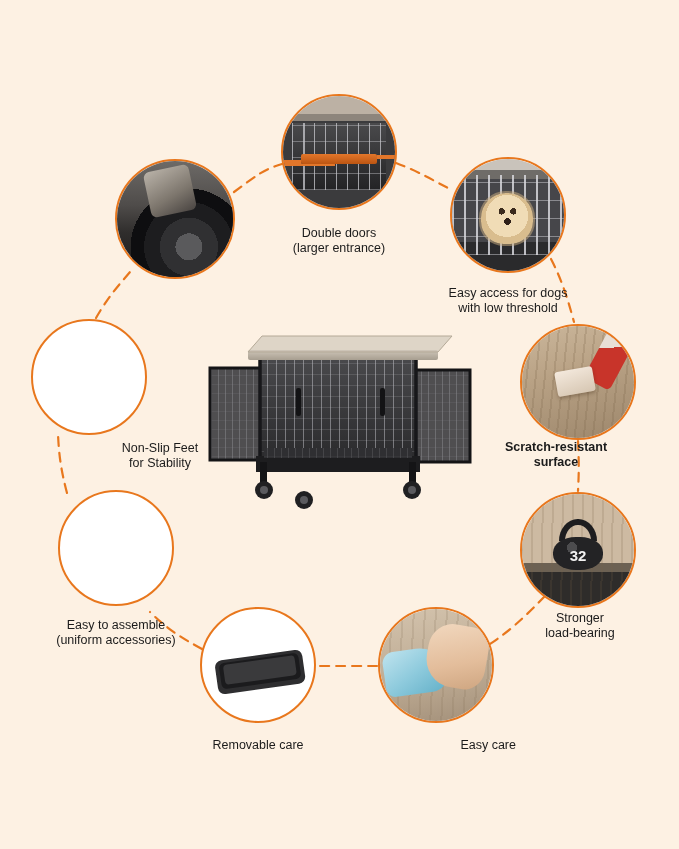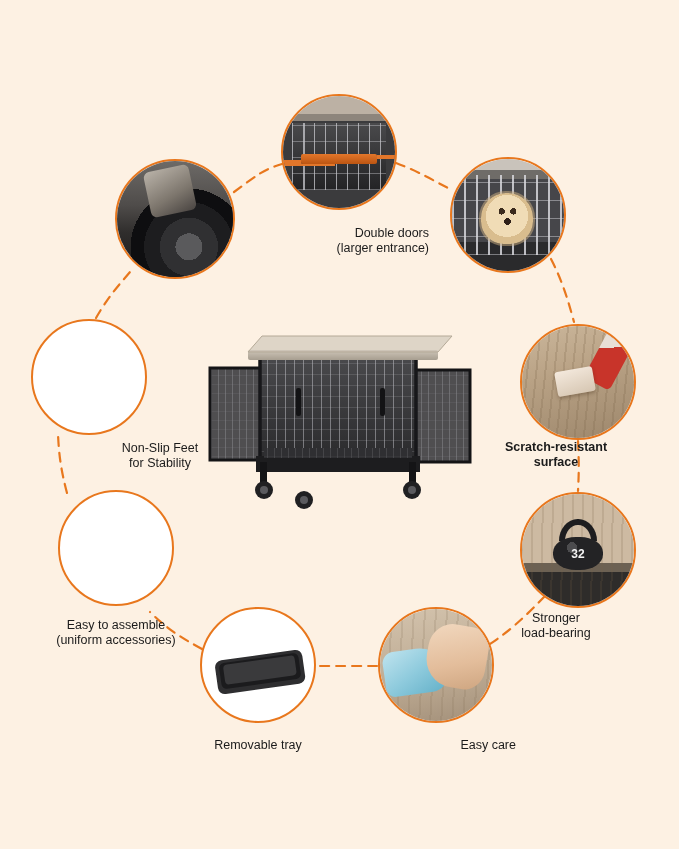--- a/index.html
+++ b/index.html
@@ -228,57 +228,59 @@
     </g>
   </svg>
 
   <div class="node bordered" style="left:115px; top:159px; width:120px; height:120px;">
     <div class="ph ph-wheel"></div>
   </div>
 
   <div class="node bordered" style="left:281px; top:94px; width:116px; height:116px;">
     <div class="ph ph-doors"></div>
   </div>
-  <div class="caption" style="left:249px; top:226px; width:180px;text-align:right;">Double doors
+  <div class="caption" style="left:249px; top:226px; width:180px;">Double doors
 (larger entrance)</div>
 
   <div class="node bordered" style="left:450px; top:157px; width:116px; height:116px;">
     <div class="ph ph-dog"></div>
   </div>
+  <div class="caption" style="left:408px; top:286px; width:200px;">Easy access for dogs
+with low threshold</div>
 
   <div class="node bordered" style="left:520px; top:324px; width:116px; height:116px;">
     <div class="ph ph-scratch"></div>
   </div>
   <div class="caption" style="left:468px; top:440px; width:176px;font-weight:bold;">Scratch-resistant
 surface</div>
 
   <div class="node bordered" style="left:520px; top:492px; width:116px; height:116px;">
     <div class="ph ph-weight"></div>
-    <div style="position:absolute; left:0; top:47%; width:100%; text-align:center; color:#f2f2f2; font-size:12px; font-weight:bold;">32</div>
-  </div>
-  <div class="caption" style="left:476px; top:611px; width:160px;text-align:center;">Stronger
+    <div style="position:absolute; left:0; top:47%; width:100%; text-align:center; color:#f2f2f2; font-size:15px; font-weight:bold;">32</div>
+  </div>
+  <div class="caption" style="left:500px; top:611px; width:160px;text-align:center;">Stronger
 load-bearing</div>
 
   <div class="node bordered" style="left:378px; top:607px; width:116px; height:116px;">
     <div class="ph ph-care"></div>
   </div>
   <div class="caption" style="left:356px; top:738px; width:160px;text-align:right;">Easy care</div>
 
   <div class="node bordered" style="left:200px; top:607px; width:116px; height:116px;">
     <div class="ph ph-tray">
       <svg viewBox="0 0 116 116" width="116" height="116">
         <g transform="translate(58,62) rotate(-8)">
           <rect x="-44" y="-16" width="88" height="34" rx="7" ry="7" fill="#2e2e30"></rect>
           <rect x="-40" y="-13" width="80" height="26" rx="5" ry="5" fill="#1b1b1d"></rect>
           <rect x="-36" y="-11" width="72" height="20" rx="4" ry="4" fill="#3a3a3c"></rect>
         </g>
       </svg>
     </div>
   </div>
-  <div class="caption" style="left:178px; top:738px; width:160px;">Removable tray</div>
+  <div class="caption" style="left:178px; top:738px; width:160px;">Removable care</div>
 
   <div class="node bordered" style="left:58px; top:490px; width:116px; height:116px;"></div>
   <div class="caption" style="left:26px; top:618px; width:180px;">Easy to assemble
 (uniform accessories)</div>
 
   <div class="node bordered" style="left:31px; top:319px; width:116px; height:116px;"></div>
   <div class="caption" style="left:70px; top:441px; width:180px;">Non-Slip Feet
 for Stability</div>
 
   <svg id="product" style="left:204px; top:330px;" width="272" height="190" viewBox="0 0 272 190">

